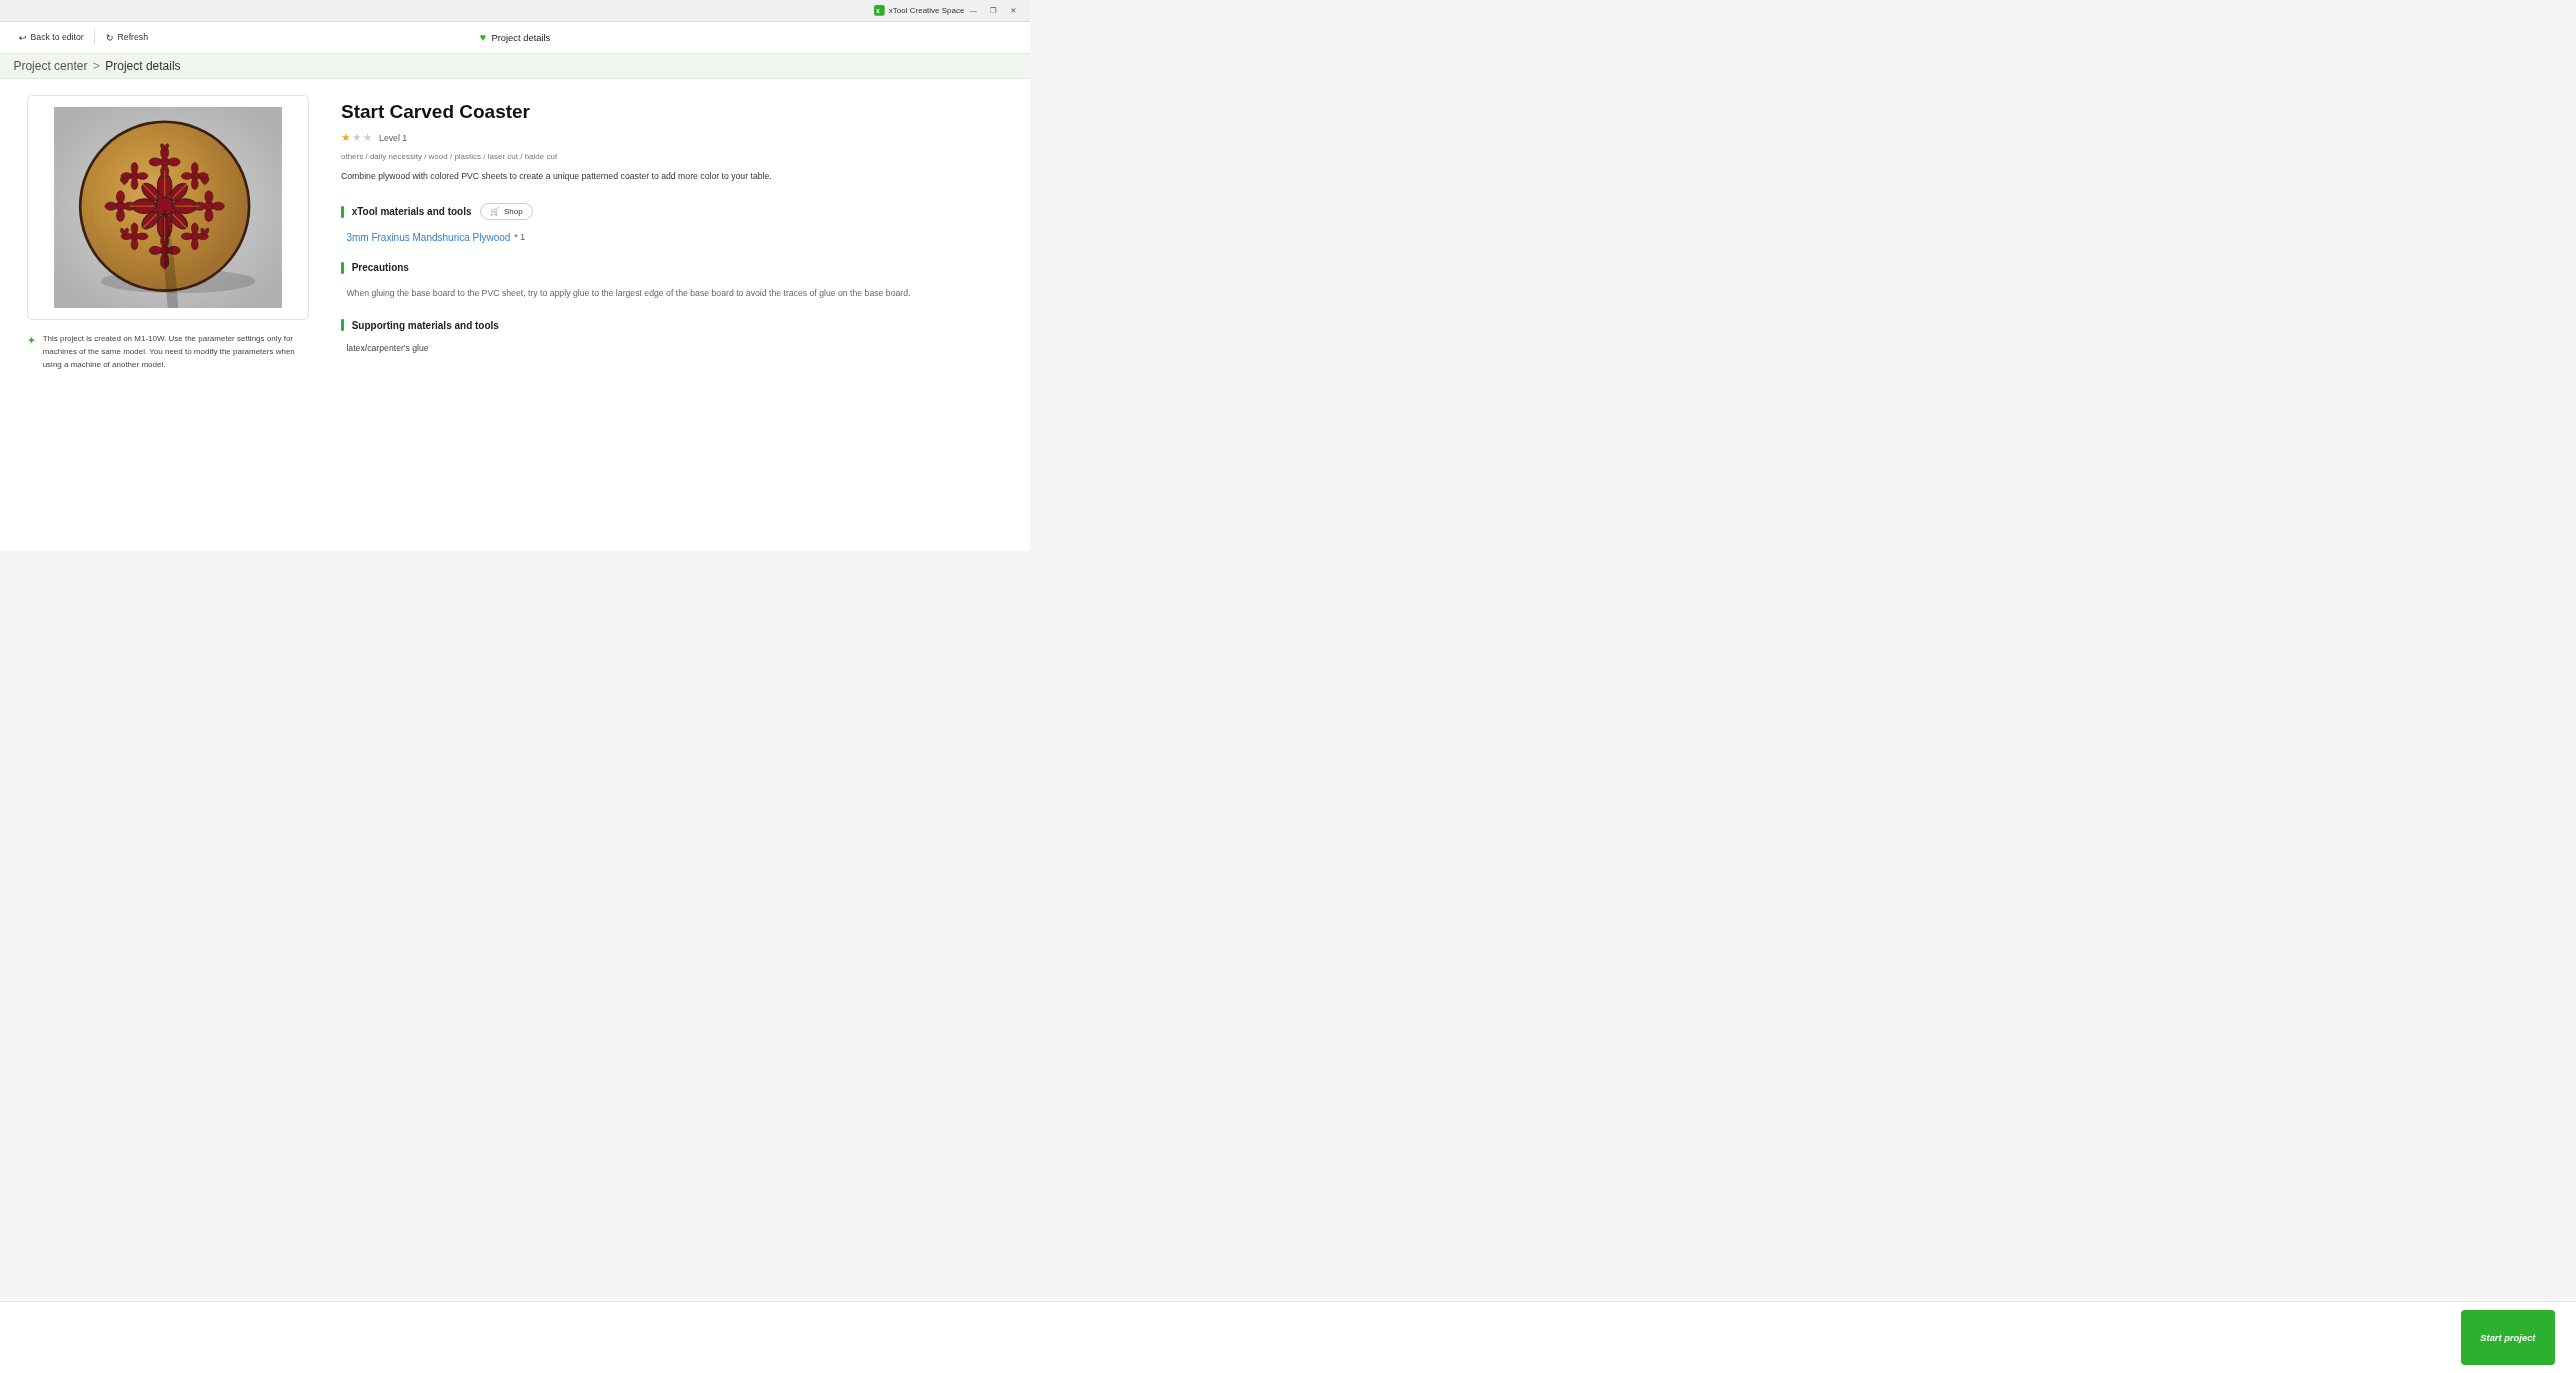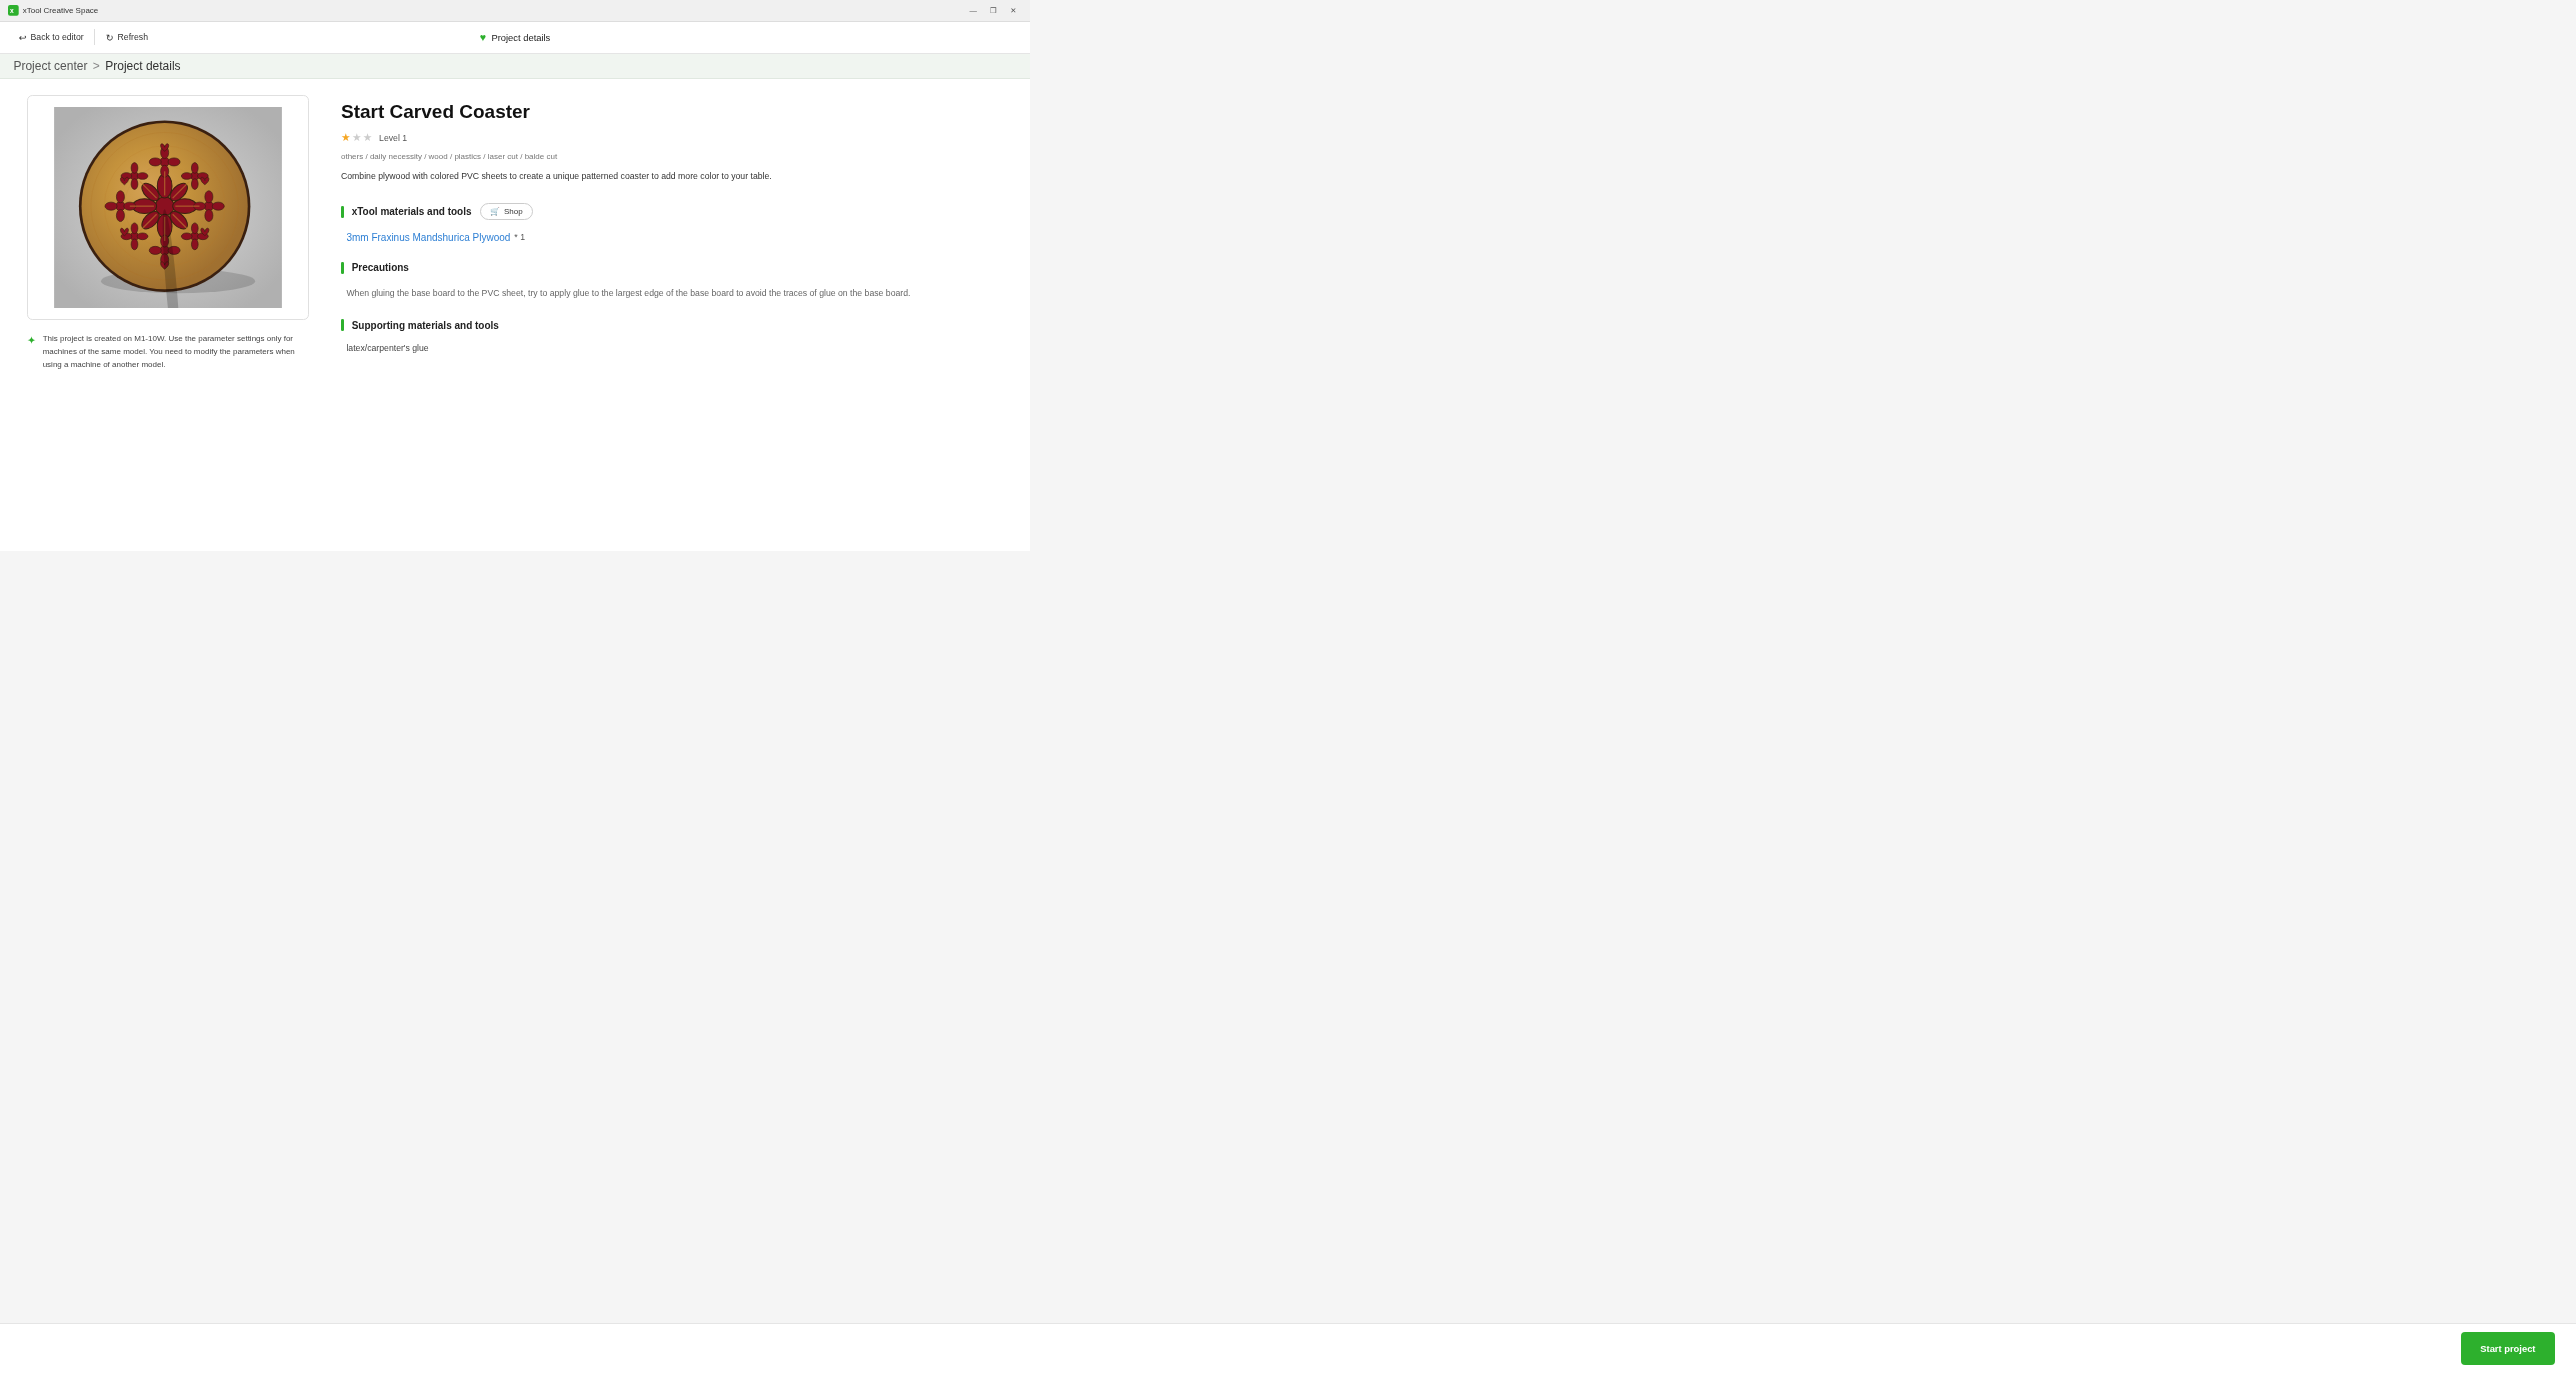--- a/index.html
+++ b/index.html
@@ -10,21 +10,21 @@
       min-height: 549px;
       font-size: 8.7px;
       color: #222;
       overflow: hidden;
     }
 
     
     .title-bar {
       display: flex;
       align-items: center;
-      justify-content: space-between;
+      justify-content: flex-end;
       height: 21.5px;
       background: #f0f0f0;
       padding: 0 8px;
       border-bottom: 0.7px solid #ddd;
       user-select: none;
     }
     .title-bar-left {
       display: flex;
       align-items: center;
       gap: 4px;
@@ -283,24 +283,25 @@
       justify-content: flex-end;
       padding: 8px 21.5px;
       background: #fff;
       border-top: 0.7px solid #e5e5e5;
     }
     .start-btn {
       background: #2db02d;
       color: #fff;
       border: none;
       border-radius: 4px;
-      padding: 11px 19px;
+      padding: 22px 19px;
       font-size: 9.4px;
       font-weight: 600;
       cursor: pointer;
+      font-style: italic;
     }
   </style>
 </head>
 <body>
 
 <div class="title-bar">
   <div class="title-bar-left">
     <svg class="app-icon" viewBox="0 0 16 16" style="font-size:13px">
       <rect width="16" height="16" rx="3" fill="#2db02d"></rect>
       <text x="3" y="12" font-size="10" fill="white" font-weight="bold">x</text>

